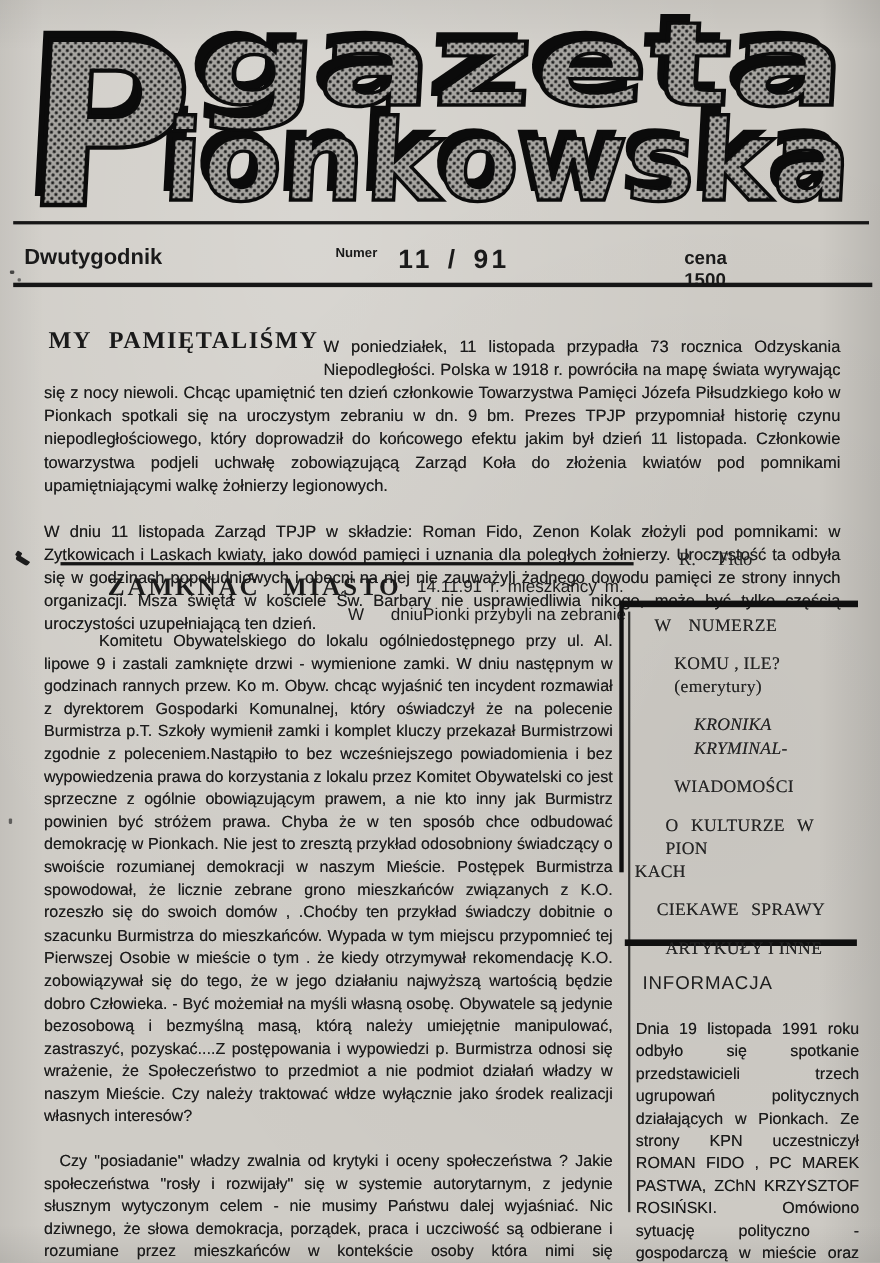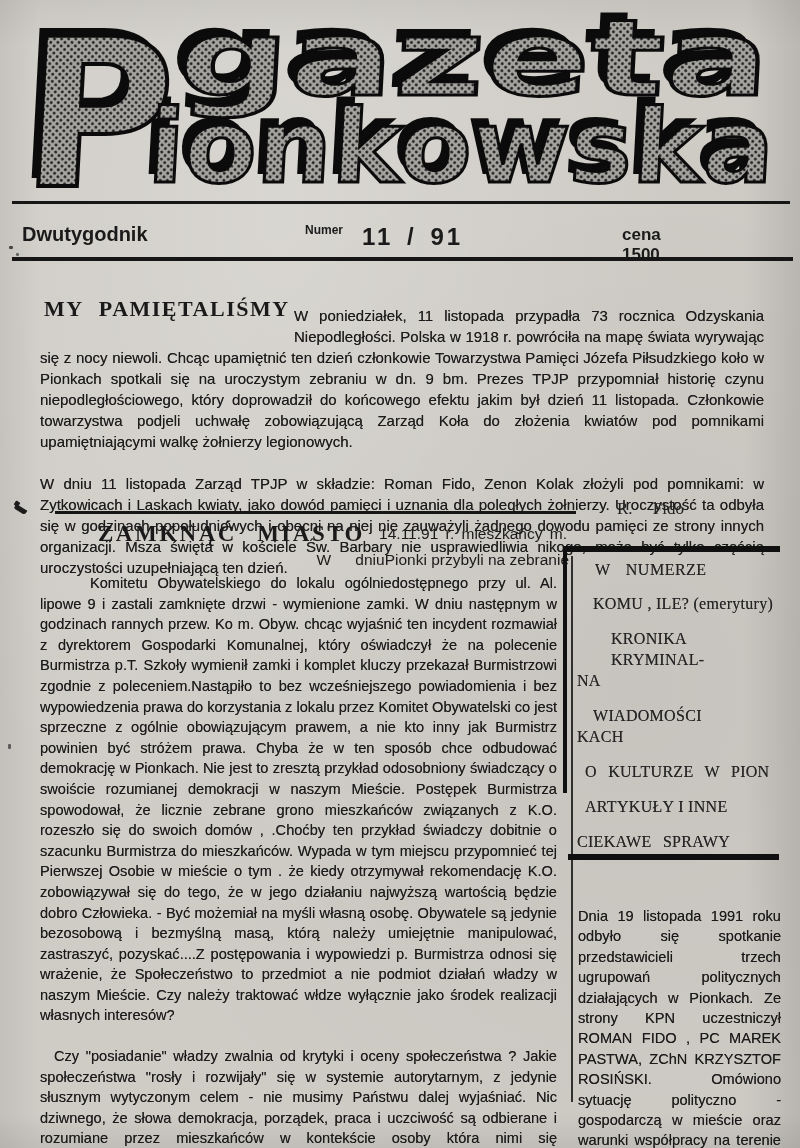--- a/index.html
+++ b/index.html
@@ -65,24 +65,24 @@
   .a2-p1{text-indent:50px;margin-top:1px;}
   .a2-p2{margin-top:20px;text-indent:14px;}
   
   .toc{
     position:absolute;left:577px;top:561px;width:202px;
     font-family:"Liberation Serif","DejaVu Serif",serif;font-size:16px;color:#242424;
     text-shadow:0 0 .4px rgba(30,30,30,.6);
   }
   .toc-title{word-spacing:11px;letter-spacing:.5px;margin-left:18px;}
   .toc-line{margin:0;line-height:21px;letter-spacing:.3px;}
-  .toc-line.gap{margin-top:14px;}
+  .toc-line.gap{margin-top:14px;margin-left:20px;}
   .ind-1{padding-left:8px;}
   .ind-2{padding-left:16px;}
-  .ind-3{padding-left:34px;}
+  .ind-3{padding-left:34px;font-style:italic;}
   .wide{word-spacing:7px;}
   
   .info{position:absolute;left:578px;top:884px;width:203px;}
   .info-title{font-size:17px;letter-spacing:.8px;margin:0 0 0 6px;color:#1d1d1d;}
   .info-body{
     margin:22px 0 0 0;font-size:14.6px;line-height:20.4px;text-align:justify;
     text-shadow:0 0 .45px rgba(20,20,20,.65);
   }
   
   .mark{position:absolute;background:#262626;border-radius:1px;}
@@ -163,35 +163,35 @@
   <div class="bar-bottom"></div>
 
   <aside class="toc">
     <div class="toc-title">W NUMERZE</div>
     <div class="toc-list">
 
         <p class="toc-line gap ind-2">KOMU , ILE? (emerytury)</p>
 
         <p class="toc-line gap ind-3">KRONIKA KRYMINAL-</p>
 
-        <p class="toc-line">NA</p>
 
         <p class="toc-line gap ind-2 wide">WIADOMOŚCI</p>
 
+        <p class="toc-line gap ind-1 wide">O KULTURZE W PION</p>
+
         <p class="toc-line">KACH</p>
 
-        <p class="toc-line gap ind-1 wide">O KULTURZE W PION</p>
+        <p class="toc-line gap wide">CIEKAWE SPRAWY</p>
 
         <p class="toc-line gap ind-1">ARTYKUŁY I INNE</p>
-
-        <p class="toc-line gap wide">CIEKAWE SPRAWY</p>
       </div>
   </aside>
 
   <aside class="info">
+    <div class="info-title">INFORMACJA</div>
     <p class="info-body">Dnia 19 listopada 1991 roku odbyło się spotkanie przedstawicieli trzech ugrupowań politycznych działających w Pionkach. Ze strony KPN uczestniczył ROMAN FIDO , PC MAREK PASTWA, ZChN KRZYSZTOF ROSIŃSKI. Omówiono sytuację polityczno - gospodarczą w mieście oraz warunki współpracy na terenie miasta Pionek.</p>
   </aside>
 
   <div class="mark mark-check"></div>
   <div class="mark speck-1"></div>
   <div class="mark speck-2"></div>
   <div class="mark speck-3"></div>
 
 </div>
 

